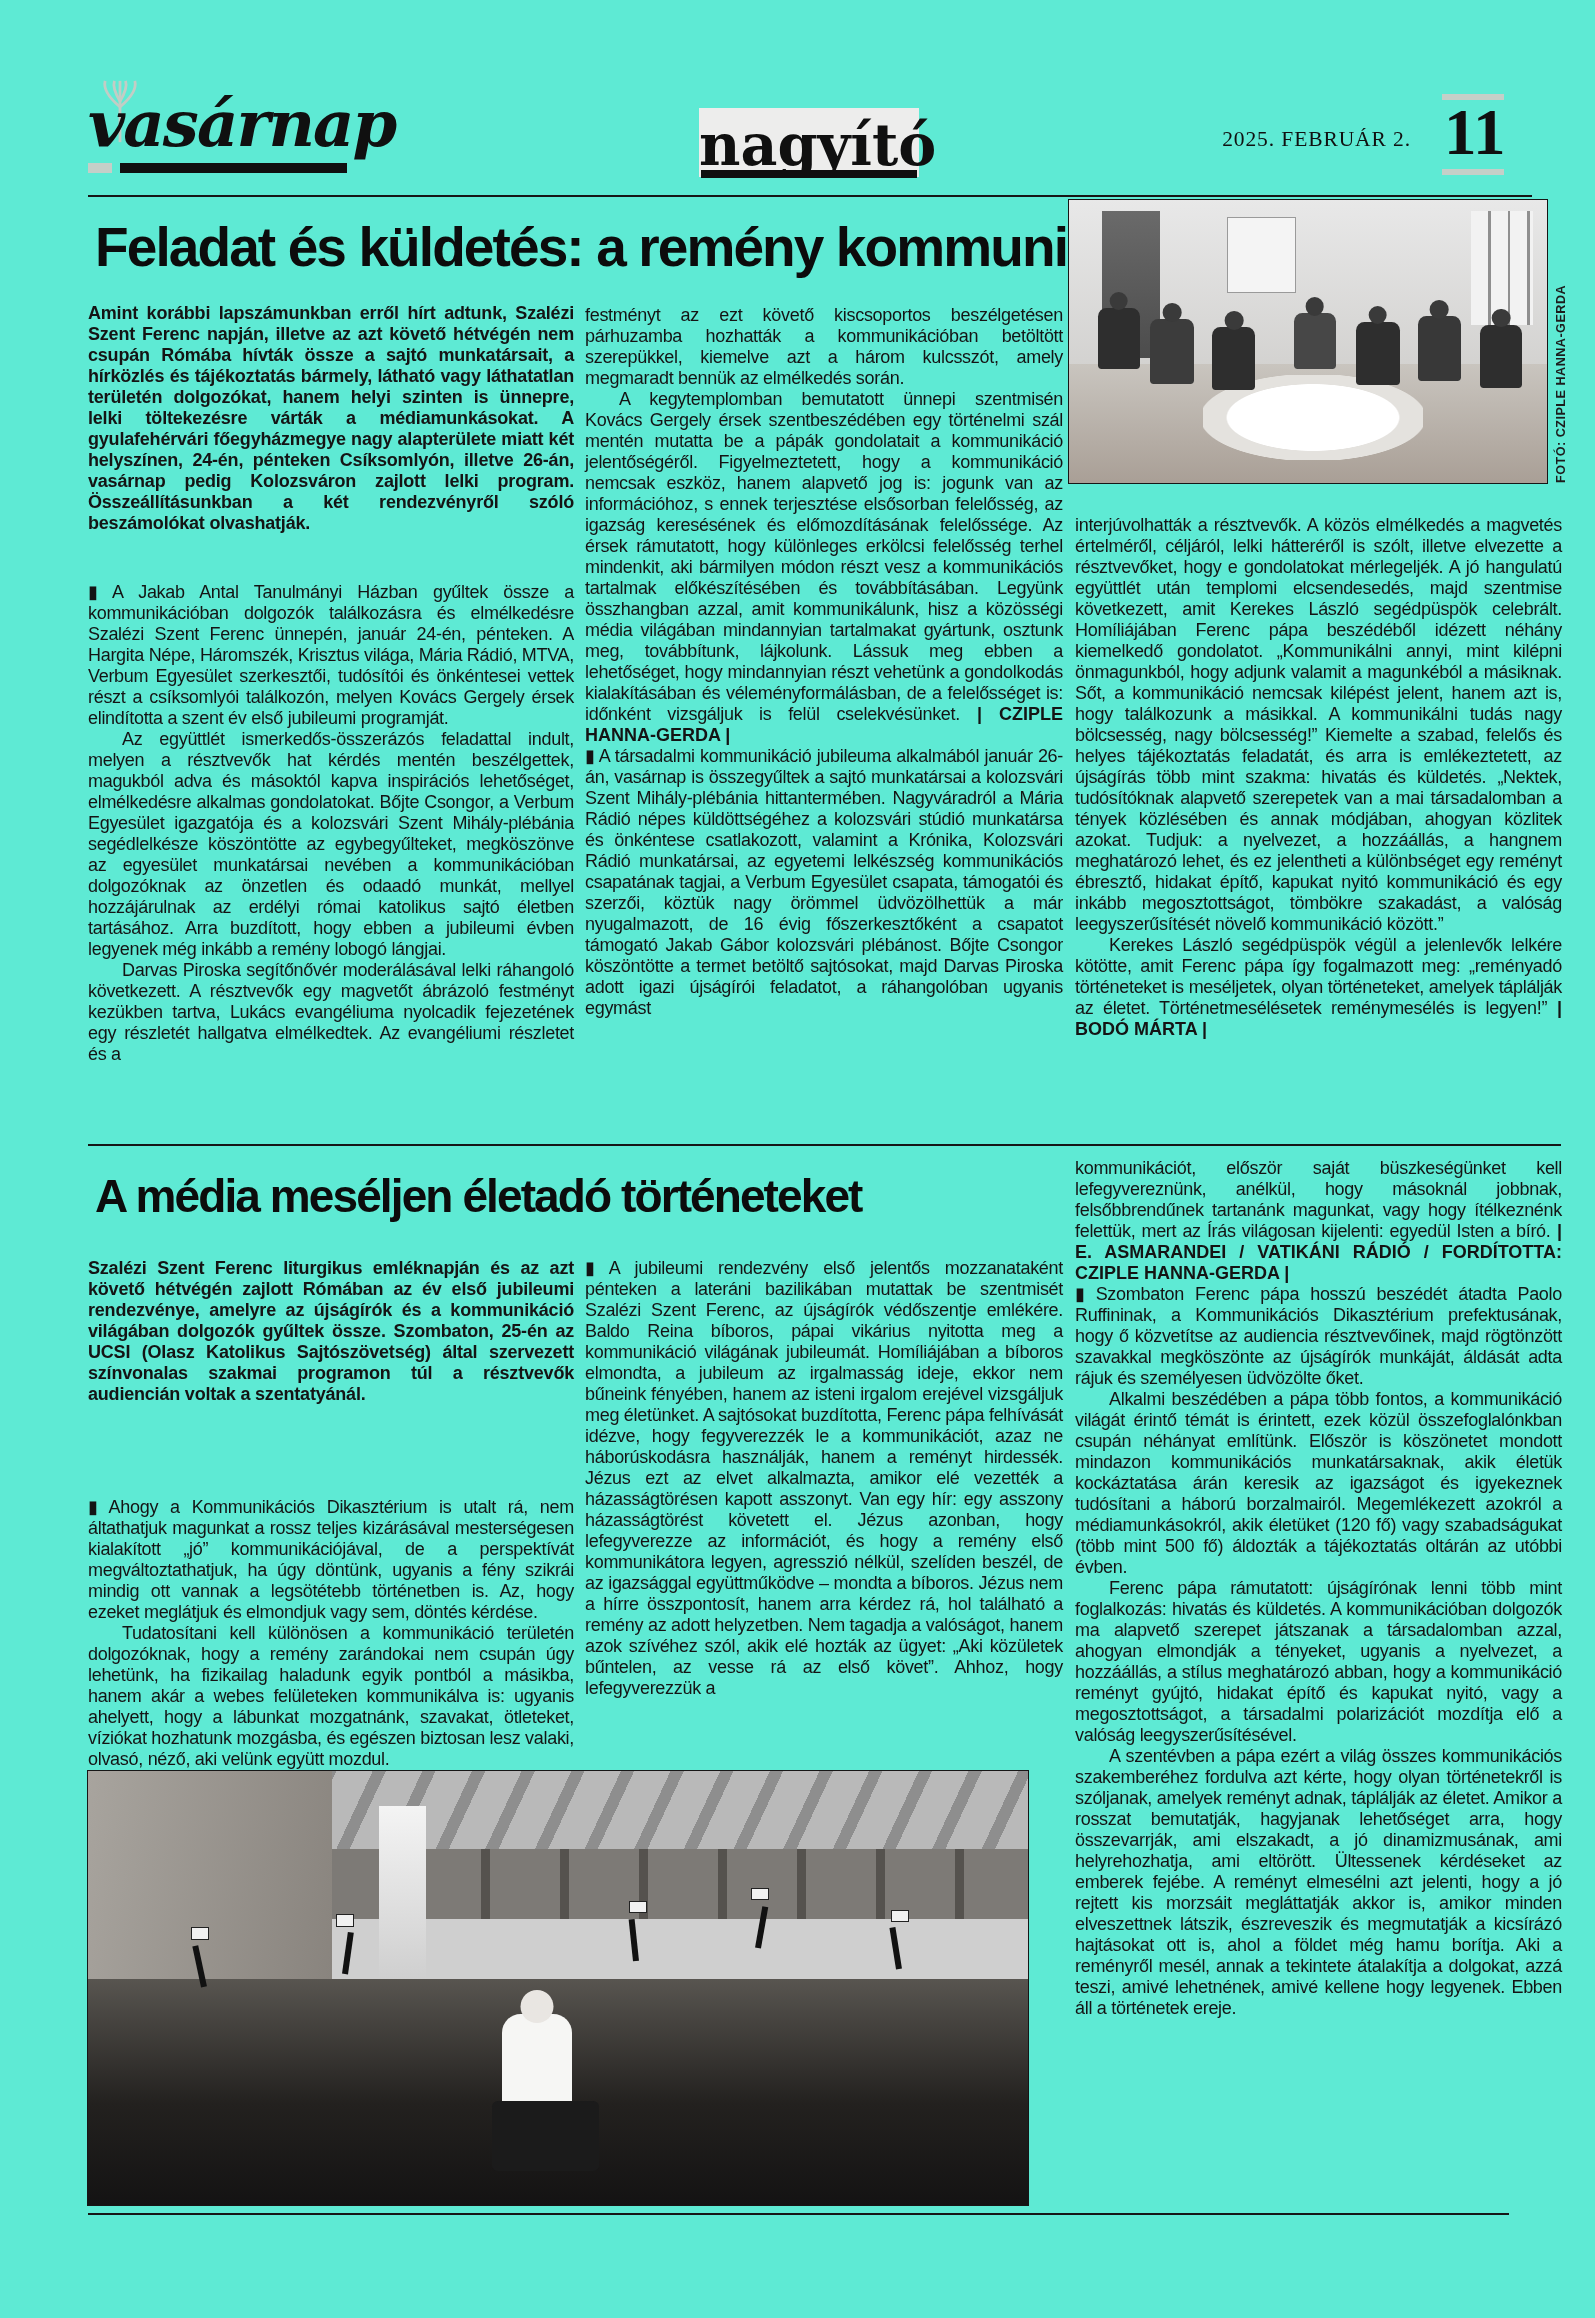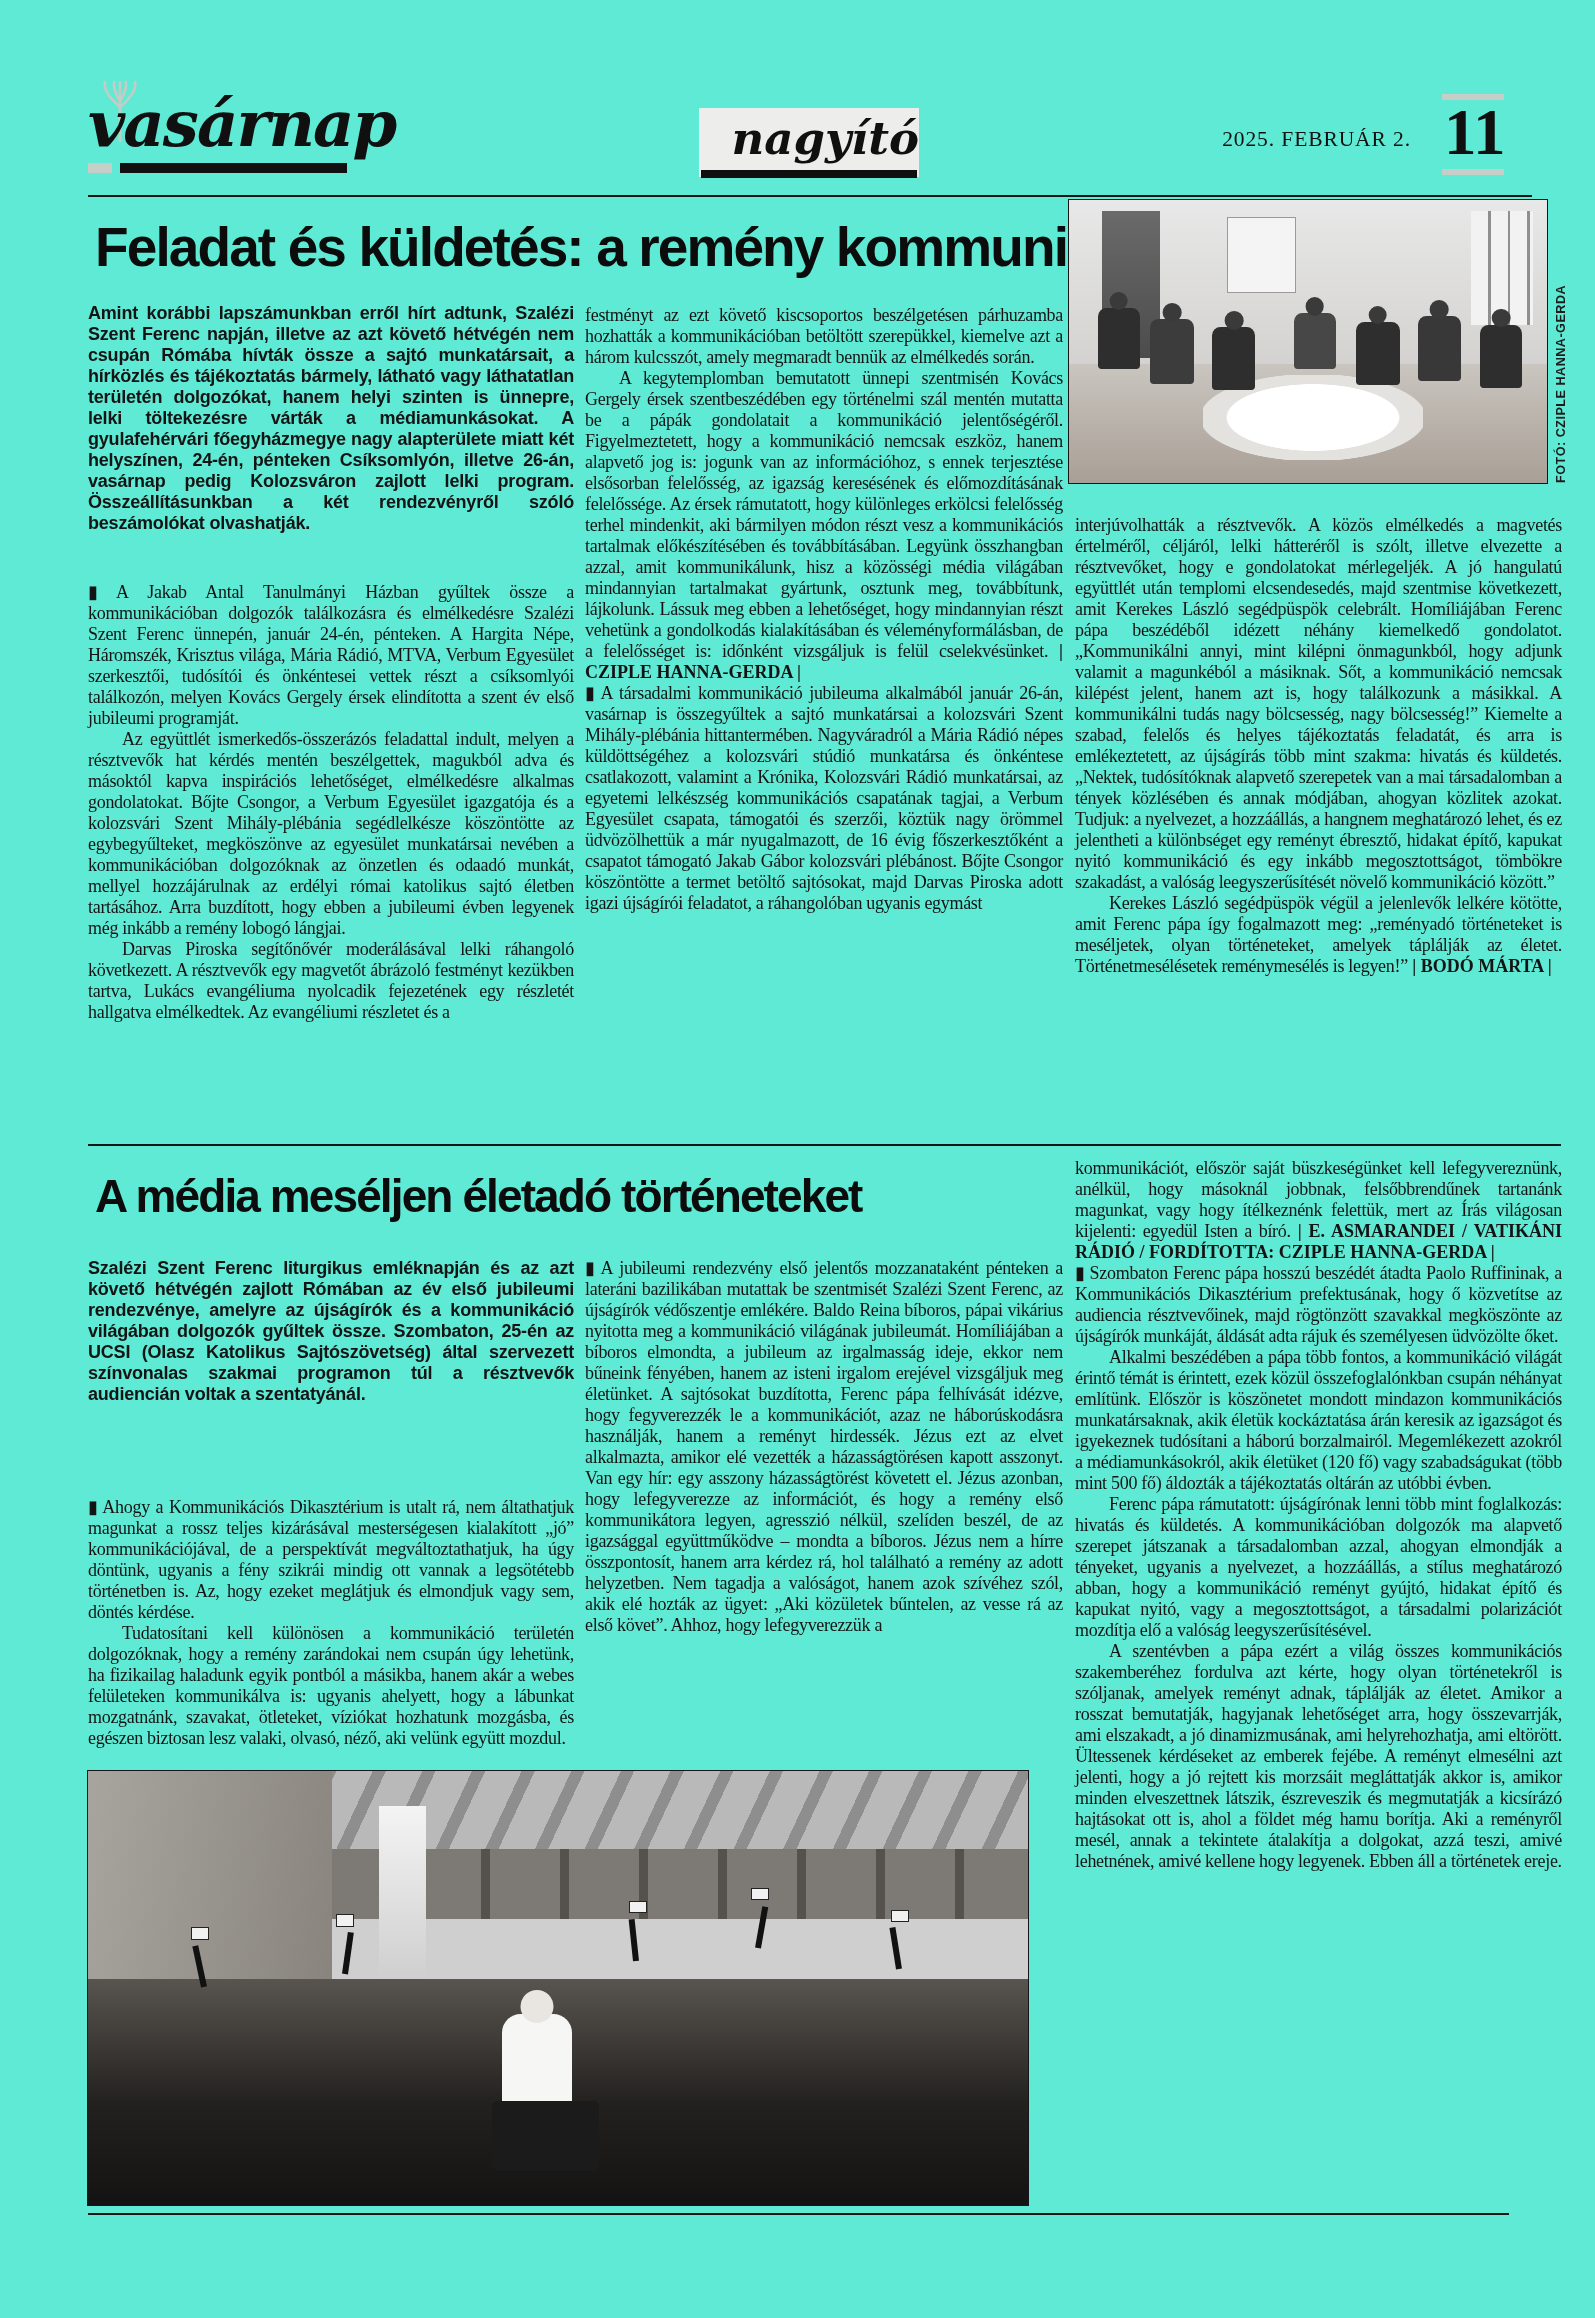--- a/index.html
+++ b/index.html
@@ -9,22 +9,22 @@
 
   
   #logo{left:88px;top:92px;font-family:"DejaVu Serif",serif;font-style:italic;
         font-weight:700;font-size:64px;letter-spacing:-1.9px;color:#101010;line-height:1;}
   #logo-leaf{left:92px;top:79px;width:56px;height:65px;}
   #logo-bar{left:120px;top:163px;width:227px;height:10.3px;background:#101010;}
   #logo-sq{left:88px;top:163px;width:24px;height:10.3px;background:#c5cfc8;}
 
   #nagyito-box{left:699px;top:108px;width:220px;height:69px;background:#ededec;}
   #nagyito-label{left:699px;top:116px;width:220px;text-align:right;
-        font-family:"DejaVu Serif",serif;font-style:italic;font-weight:700;
-        font-size:45px;color:#101010;line-height:1;}
+        font-family:"DejaVu Serif",serif;font-weight:700;
+        font-size:57px;color:#101010;line-height:1;}
   #nagyito-bar{left:701px;top:170px;width:216px;height:7.5px;background:#101010;}
 
   #issue-date{left:1196px;top:127px;width:215px;text-align:right;
         font-family:"Liberation Serif",serif;font-size:21.5px;letter-spacing:0.9px;color:#101010;}
   #page-number{left:1444px;top:100px;width:61px;
         font-family:"Liberation Serif",serif;font-weight:700;font-size:65px;line-height:1;color:#101010;}
   .pn-bar{left:1442px;width:62px;height:6px;background:#c5cfc8;}
   #pn-bar-top{top:94px;} #pn-bar-bot{top:169px;}
 
   .rule{background:#161616;height:2.3px;}
@@ -34,21 +34,21 @@
 
   
   .headline{font-weight:700;color:#0c0c0c;letter-spacing:-1.9px;line-height:1.05;white-space:nowrap;}
   #headline-1{left:95px;top:219px;font-size:55px;}
   #headline-2{left:95px;top:1172px;font-size:46px;}
 
   .lead{font-size:18px;line-height:21px;font-weight:700;text-align:justify;letter-spacing:-0.2px;}
   #a1-lead{left:88px;top:303px;width:486px;}
   #a2-lead{left:88px;top:1258px;width:486px;}
 
-  .col{font-size:18px;line-height:21px;text-align:justify;letter-spacing:-0.3px;font-family:Liberation Serif, serif;}
+  .col{font-size:18px;line-height:21px;text-align:justify;letter-spacing:-0.3px;}
   .para{margin:0;}
   .para + .para{text-indent:34px;}
   .byline{font-weight:700;letter-spacing:0;}
   #a1-col1{left:88px;top:582px;width:486px;}
   #a1-col2{left:585px;top:305px;width:478px;}
   #a1-col3{left:1075px;top:515px;width:487px;}
   #a2-col1{left:88px;top:1497px;width:486px;}
   #a2-col2{left:585px;top:1258px;width:478px;}
   #a2-col3{left:1075px;top:1158px;width:487px;}
 

